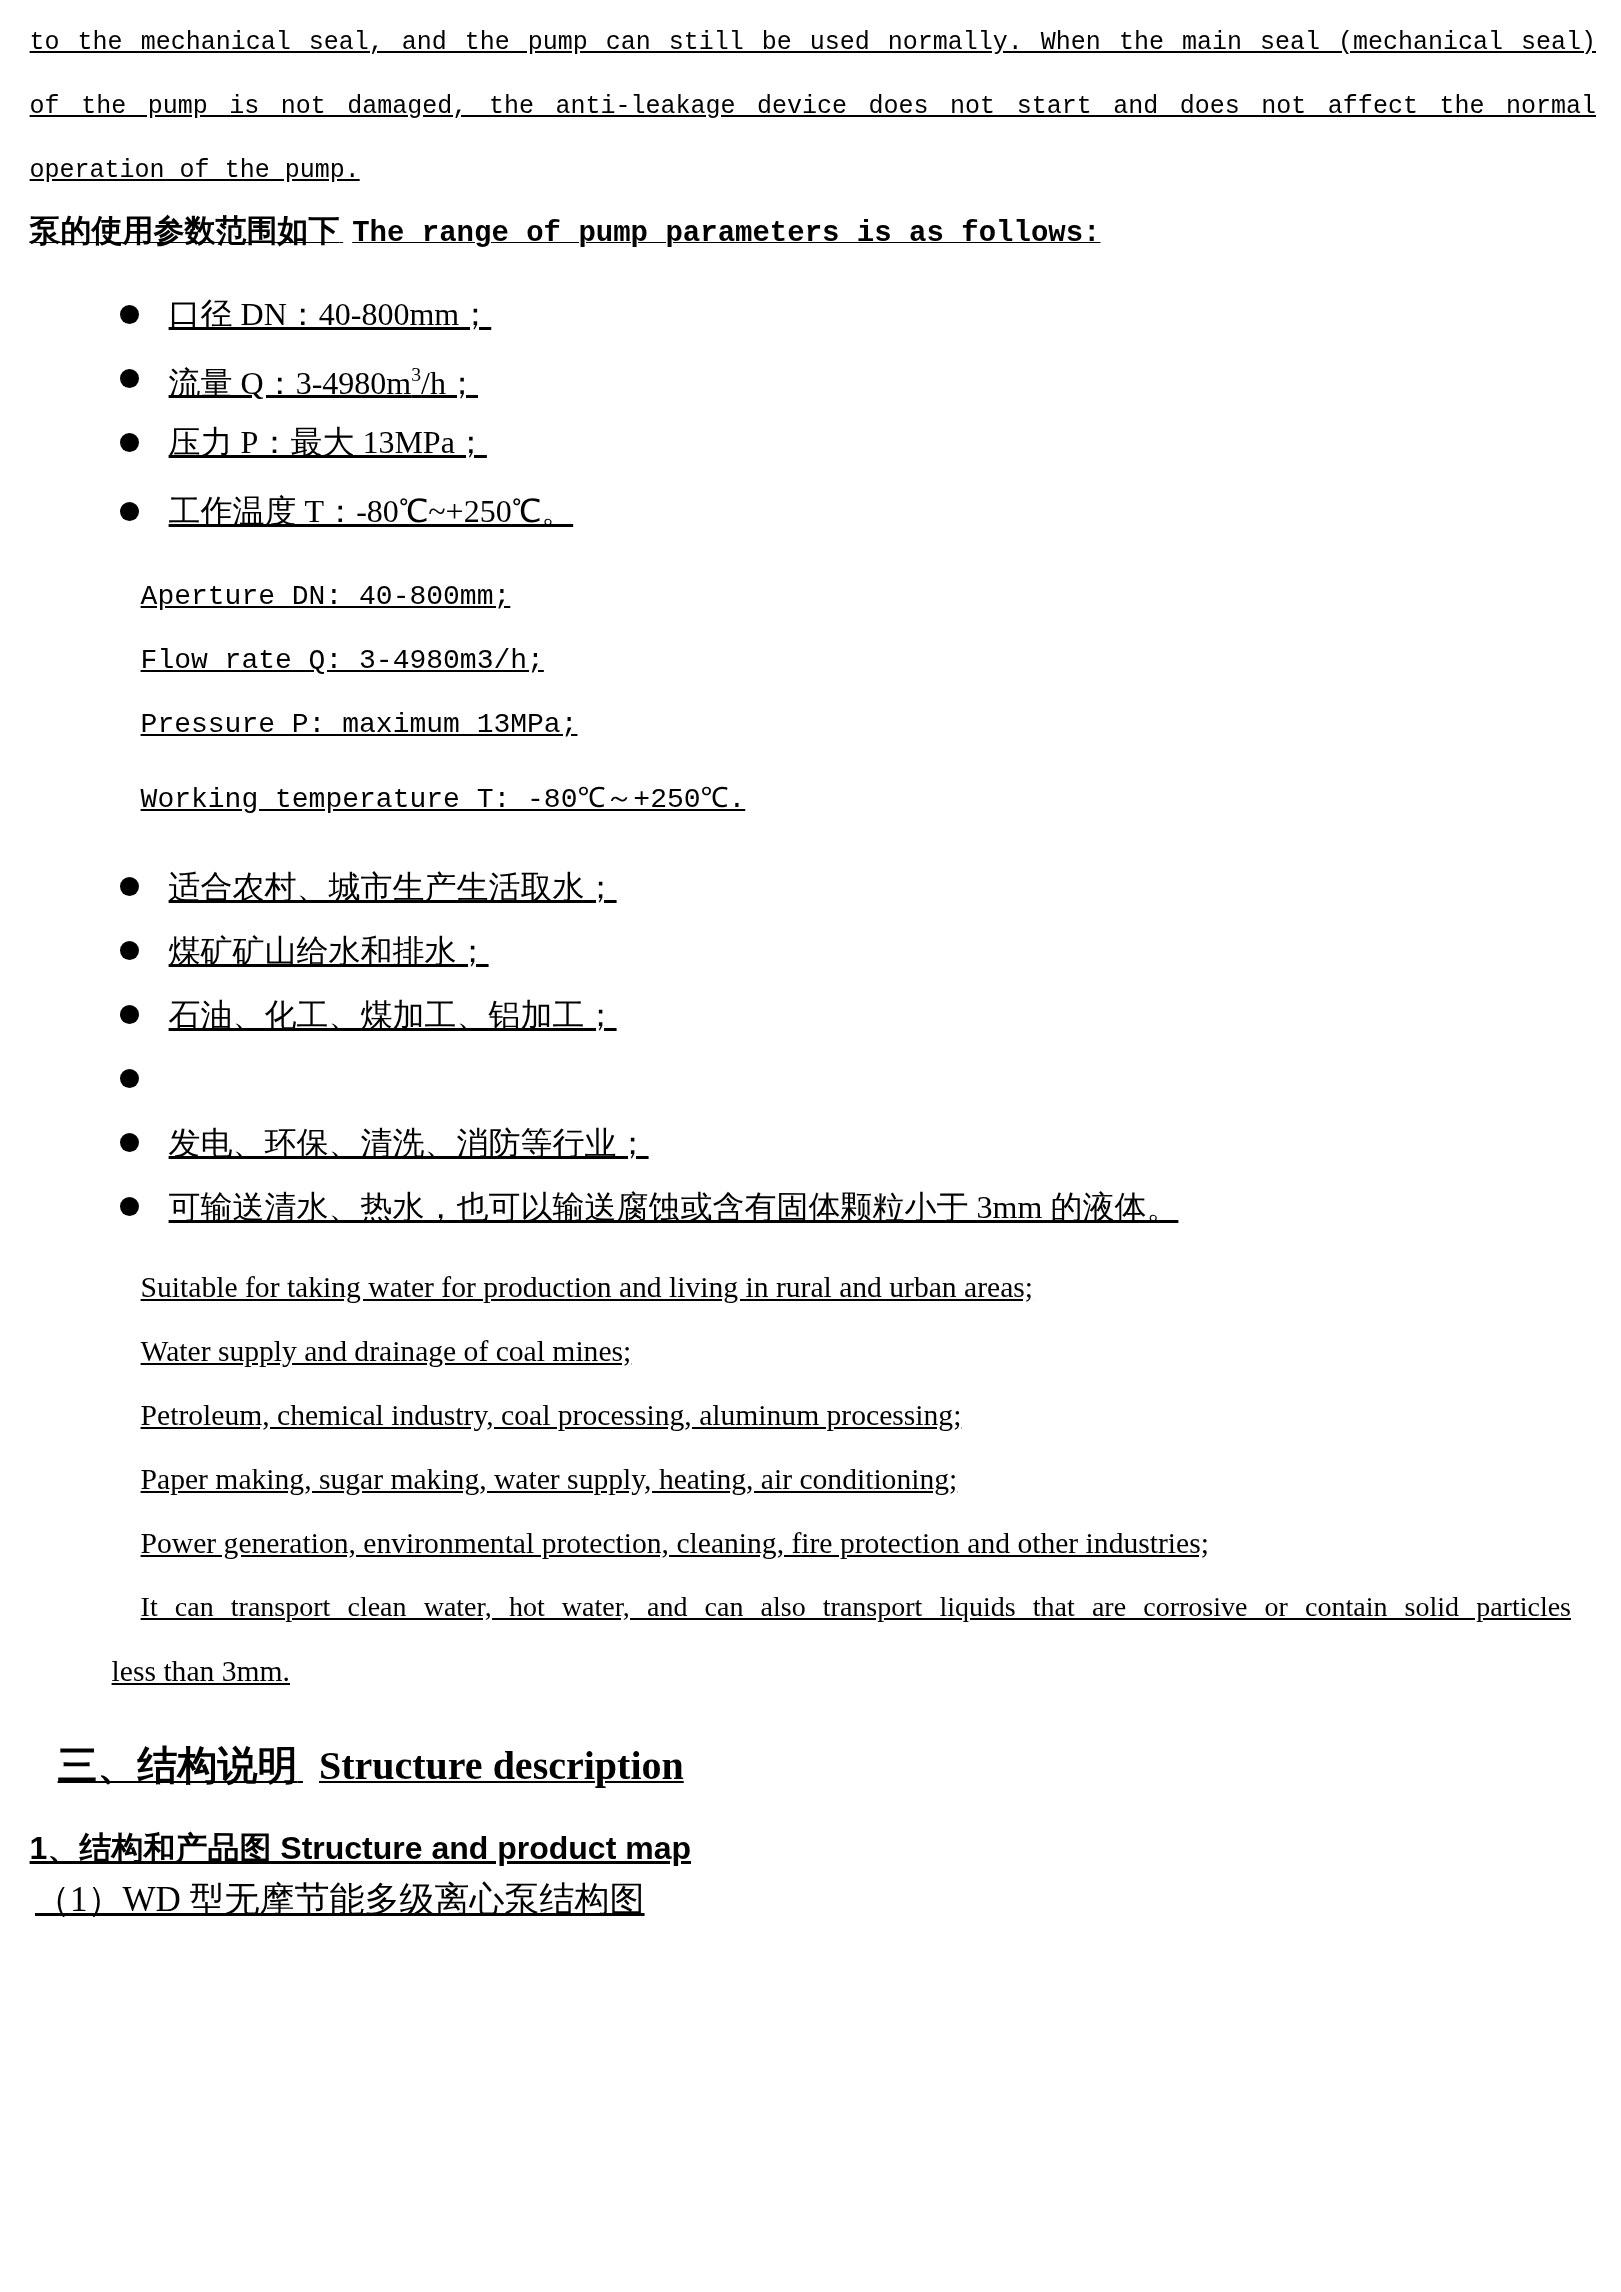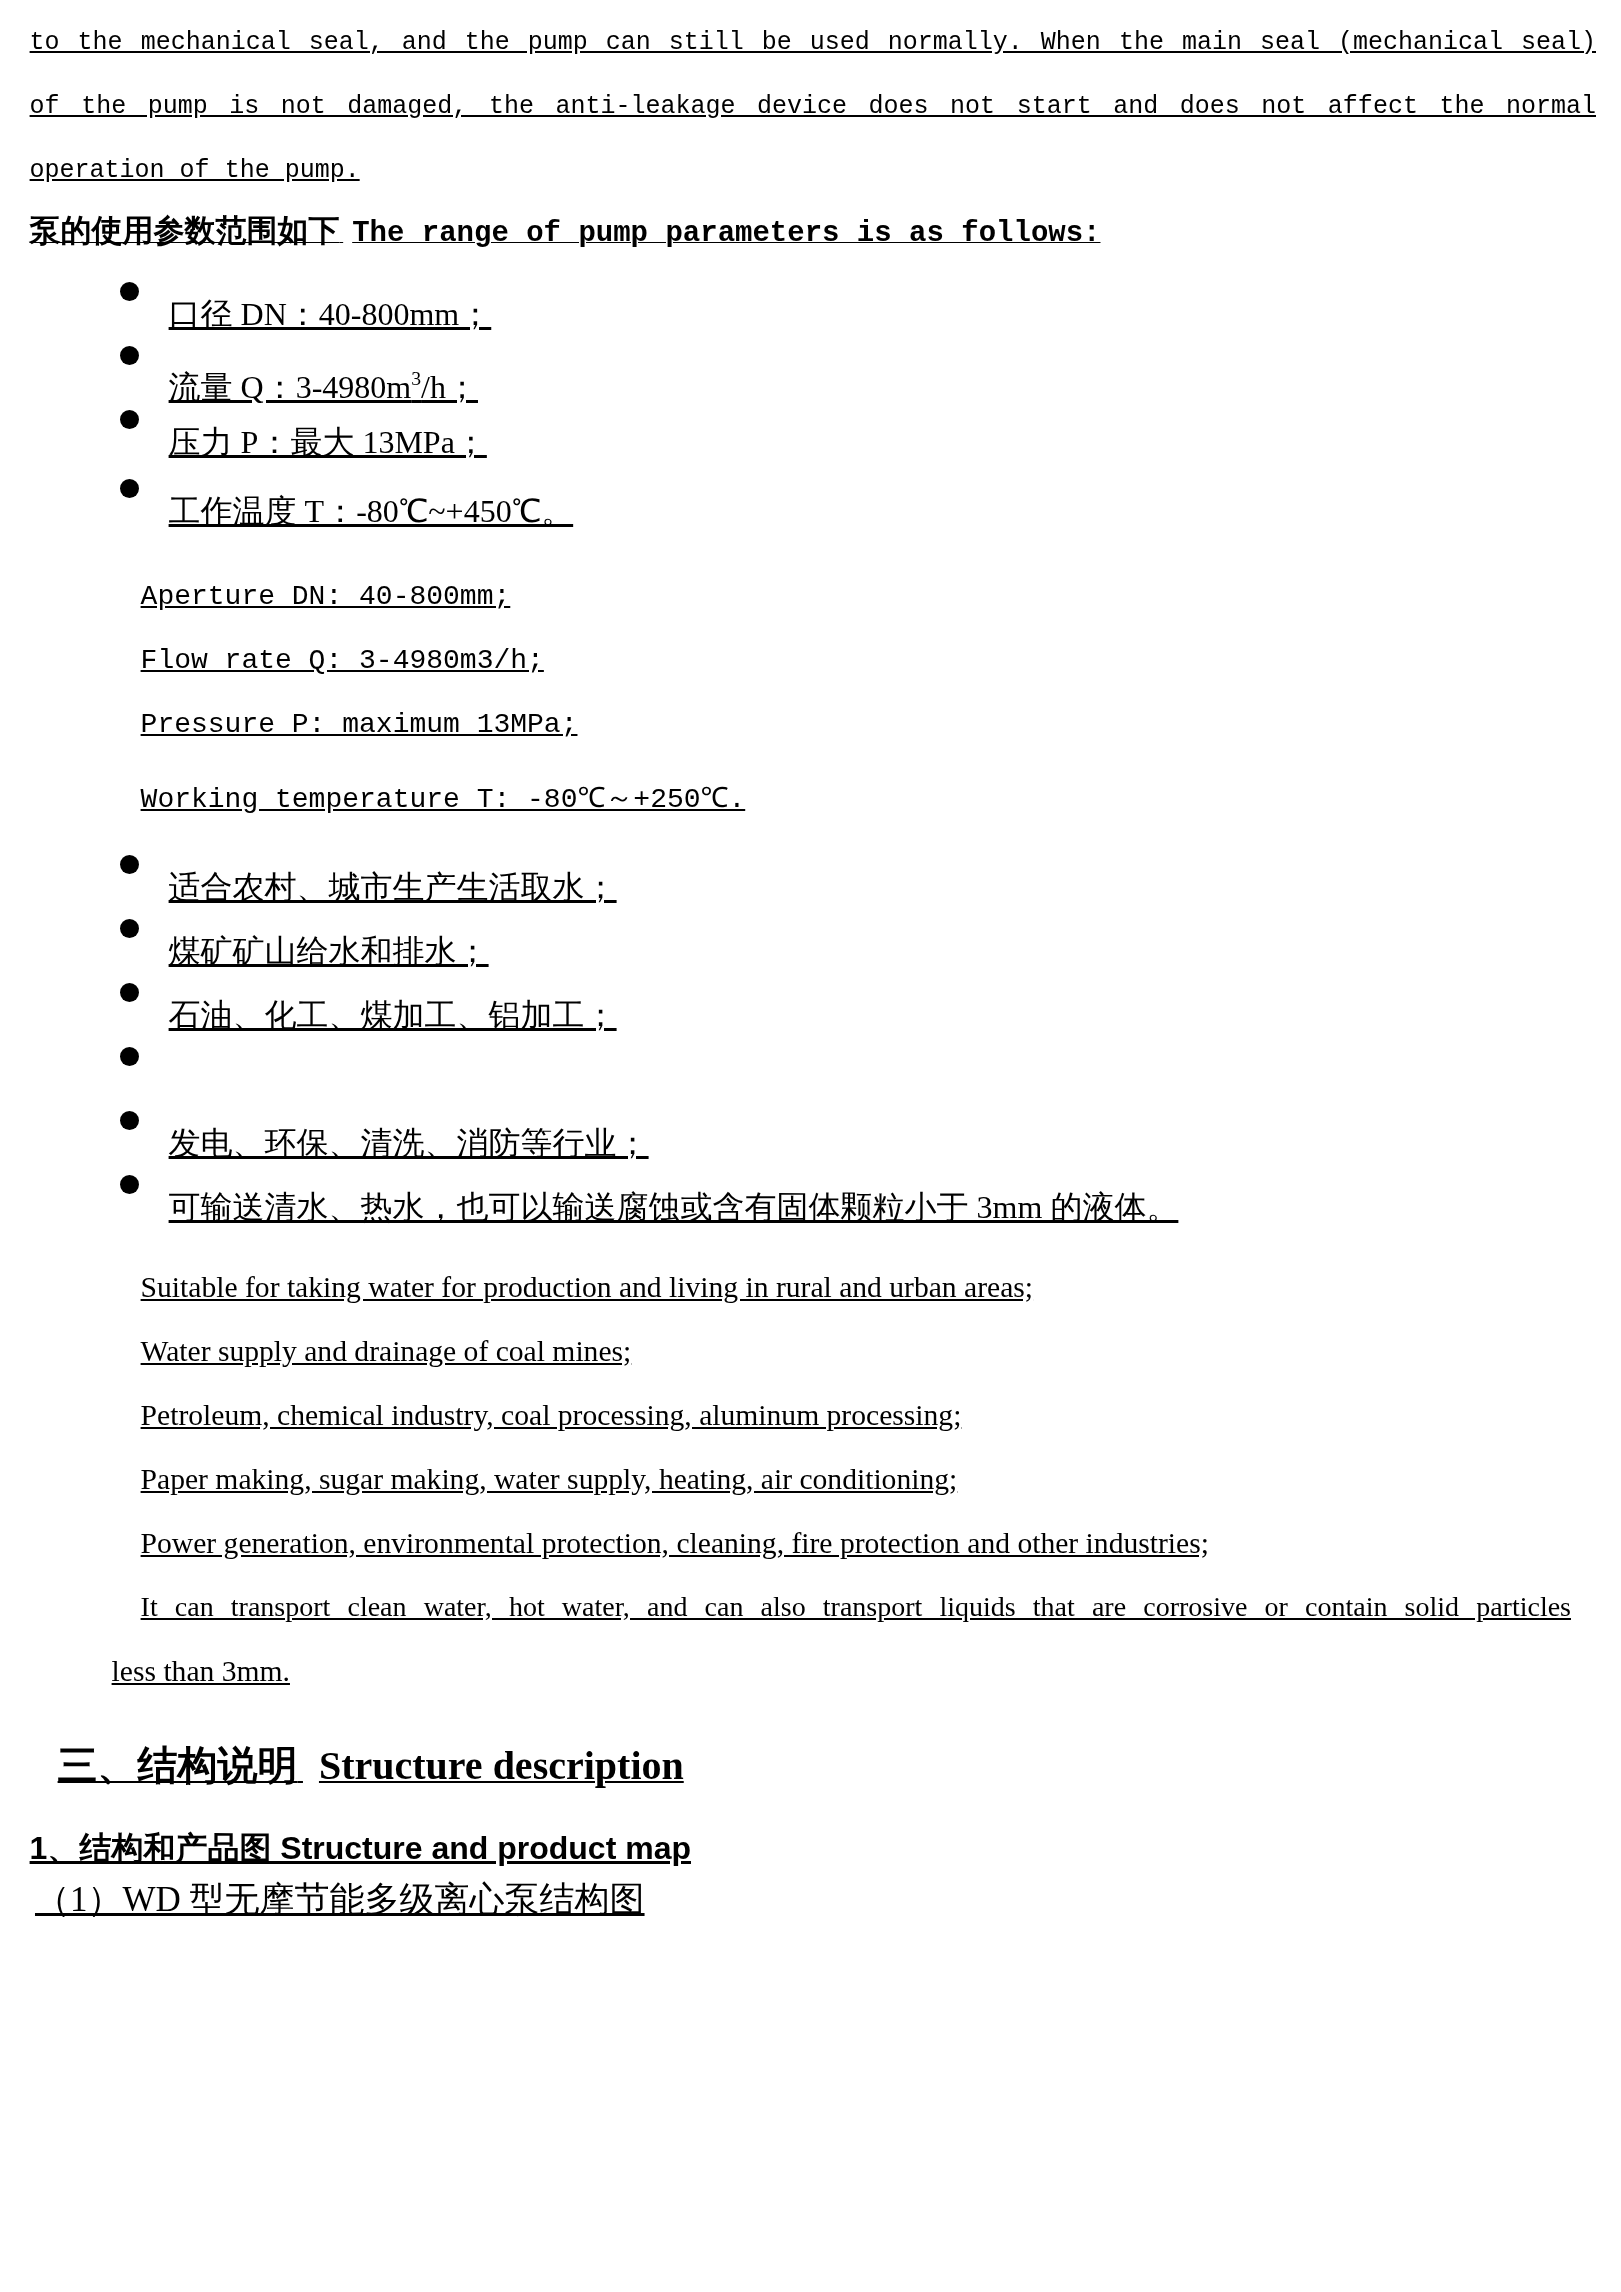--- a/index.html
+++ b/index.html
@@ -26,21 +26,21 @@
     font-family: "Liberation Sans", "DejaVu Sans", sans-serif;
     font-size: 31px; font-weight: bold;
   }
   .params-heading .en {
     font-family: "Liberation Mono", "DejaVu Sans Mono", monospace;
     font-size: 29px; font-weight: bold; margin-left: 9px;
   }
 
   ul.bullets { list-style: none; margin: 23px 0 0 0; padding: 0; }
   ul.bullets li {
-    display: flex; align-items: flex-start;
+    display: flex; align-items: center;
     margin-left: 90px; line-height: 64px; height: 64px;
     font-size: 32px;
   }
   ul.bullets li .dot {
     width: 19px; height: 19px; border-radius: 50%;
     background: #000; margin-right: 30px; flex: none;
   }
   ul.bullets.params li:last-child { margin-top: 5.4px; }
   sup.cube { font-size: 19.7px; vertical-align: 12.5px; }
 
@@ -108,21 +108,21 @@
     <li>
       <span class="dot"></span>
       <span><span>流量 Q：3-4980m</span><sup class="cube">3</sup><span>/h；</span></span>
     </li>
     <li>
       <span class="dot"></span>
       <span>压力 P：最大 13MPa；</span>
     </li>
     <li>
       <span class="dot"></span>
-      <span>工作温度 T：-80℃~+450℃。</span>
+      <span>工作温度 T：-80℃~+250℃。</span>
     </li>
   </ul>
 
   <div class="en-params">
     <p>Aperture DN: 40-800mm;</p>
     <p>Flow rate Q: 3-4980m3/h;</p>
     <p>Pressure P: maximum 13MPa;</p>
     <p>Working temperature T: -80℃～+250℃.</p>
   </div>
 

